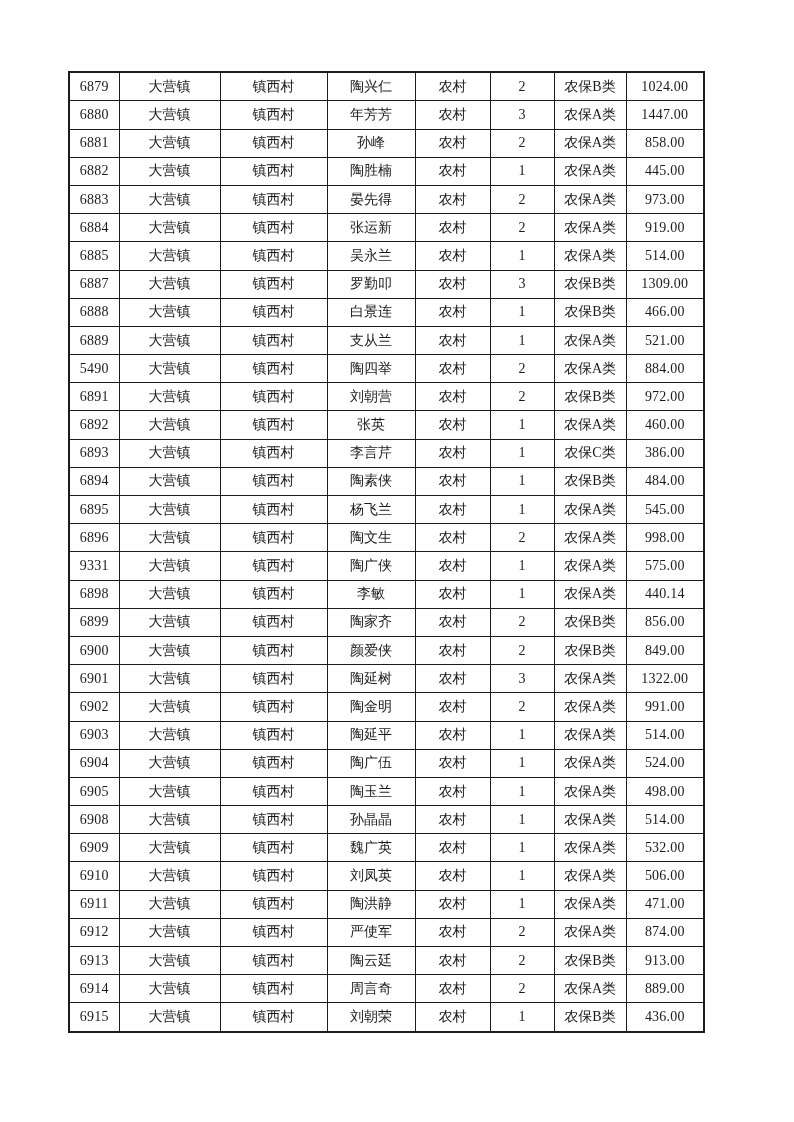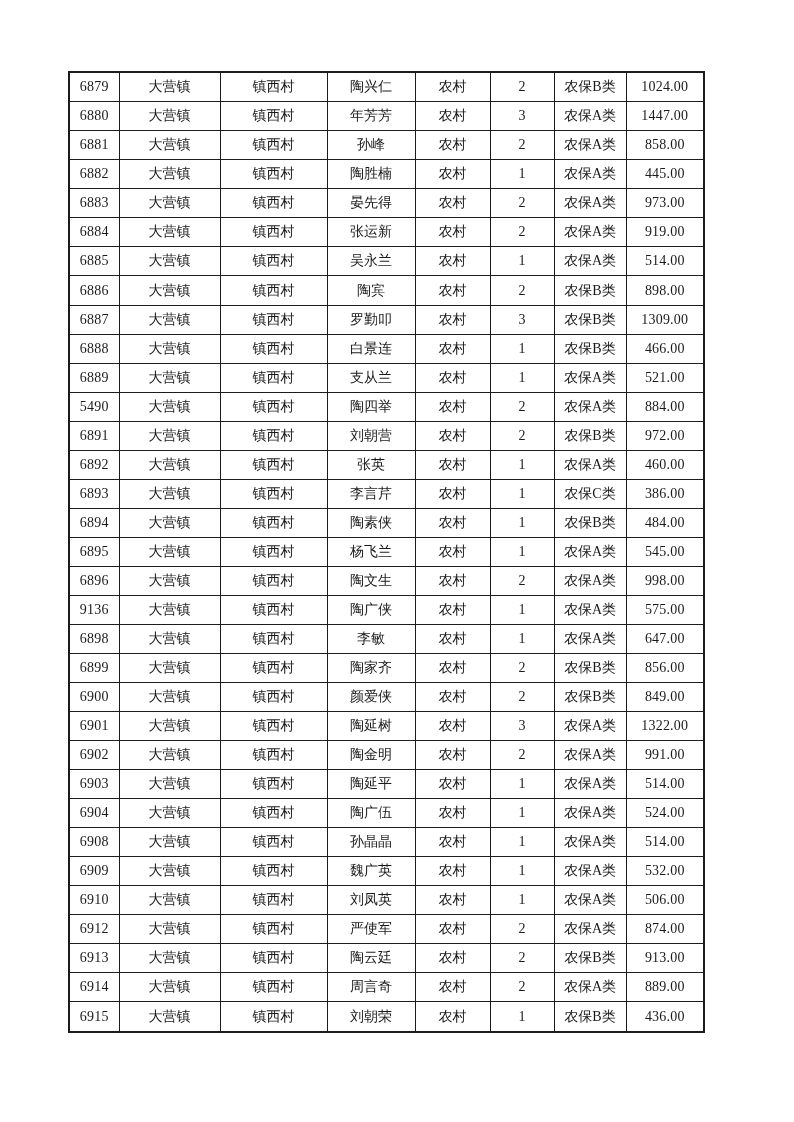--- a/index.html
+++ b/index.html
@@ -134,30 +134,20 @@
           <td class="col-id">6885</td>
           <td class="col-town">大营镇</td>
           <td class="col-village">镇西村</td>
           <td class="col-name">吴永兰</td>
           <td class="col-residence_type">农村</td>
           <td class="col-person_count">1</td>
           <td class="col-insurance_category">农保A类</td>
           <td class="col-amount">514.00</td>
         </tr>
         <tr>
-          <td class="col-id">6886</td>
-          <td class="col-town">大营镇</td>
-          <td class="col-village">镇西村</td>
-          <td class="col-name">陶宾</td>
-          <td class="col-residence_type">农村</td>
-          <td class="col-person_count">2</td>
-          <td class="col-insurance_category">农保B类</td>
-          <td class="col-amount">898.00</td>
-        </tr>
-        <tr>
           <td class="col-id">6887</td>
           <td class="col-town">大营镇</td>
           <td class="col-village">镇西村</td>
           <td class="col-name">罗勤叩</td>
           <td class="col-residence_type">农村</td>
           <td class="col-person_count">3</td>
           <td class="col-insurance_category">农保B类</td>
           <td class="col-amount">1309.00</td>
         </tr>
         <tr>
@@ -244,38 +234,38 @@
           <td class="col-id">6896</td>
           <td class="col-town">大营镇</td>
           <td class="col-village">镇西村</td>
           <td class="col-name">陶文生</td>
           <td class="col-residence_type">农村</td>
           <td class="col-person_count">2</td>
           <td class="col-insurance_category">农保A类</td>
           <td class="col-amount">998.00</td>
         </tr>
         <tr>
-          <td class="col-id">9136</td>
+          <td class="col-id">9331</td>
           <td class="col-town">大营镇</td>
           <td class="col-village">镇西村</td>
           <td class="col-name">陶广侠</td>
           <td class="col-residence_type">农村</td>
           <td class="col-person_count">1</td>
           <td class="col-insurance_category">农保A类</td>
           <td class="col-amount">575.00</td>
         </tr>
         <tr>
           <td class="col-id">6898</td>
           <td class="col-town">大营镇</td>
           <td class="col-village">镇西村</td>
           <td class="col-name">李敏</td>
           <td class="col-residence_type">农村</td>
           <td class="col-person_count">1</td>
           <td class="col-insurance_category">农保A类</td>
-          <td class="col-amount">647.00</td>
+          <td class="col-amount">440.14</td>
         </tr>
         <tr>
           <td class="col-id">6899</td>
           <td class="col-town">大营镇</td>
           <td class="col-village">镇西村</td>
           <td class="col-name">陶家齐</td>
           <td class="col-residence_type">农村</td>
           <td class="col-person_count">2</td>
           <td class="col-insurance_category">农保B类</td>
           <td class="col-amount">856.00</td>
@@ -324,20 +314,30 @@
           <td class="col-id">6904</td>
           <td class="col-town">大营镇</td>
           <td class="col-village">镇西村</td>
           <td class="col-name">陶广伍</td>
           <td class="col-residence_type">农村</td>
           <td class="col-person_count">1</td>
           <td class="col-insurance_category">农保A类</td>
           <td class="col-amount">524.00</td>
         </tr>
         <tr>
+          <td class="col-id">6905</td>
+          <td class="col-town">大营镇</td>
+          <td class="col-village">镇西村</td>
+          <td class="col-name">陶玉兰</td>
+          <td class="col-residence_type">农村</td>
+          <td class="col-person_count">1</td>
+          <td class="col-insurance_category">农保A类</td>
+          <td class="col-amount">498.00</td>
+        </tr>
+        <tr>
           <td class="col-id">6908</td>
           <td class="col-town">大营镇</td>
           <td class="col-village">镇西村</td>
           <td class="col-name">孙晶晶</td>
           <td class="col-residence_type">农村</td>
           <td class="col-person_count">1</td>
           <td class="col-insurance_category">农保A类</td>
           <td class="col-amount">514.00</td>
         </tr>
         <tr>
@@ -352,20 +352,30 @@
         </tr>
         <tr>
           <td class="col-id">6910</td>
           <td class="col-town">大营镇</td>
           <td class="col-village">镇西村</td>
           <td class="col-name">刘凤英</td>
           <td class="col-residence_type">农村</td>
           <td class="col-person_count">1</td>
           <td class="col-insurance_category">农保A类</td>
           <td class="col-amount">506.00</td>
+        </tr>
+        <tr>
+          <td class="col-id">6911</td>
+          <td class="col-town">大营镇</td>
+          <td class="col-village">镇西村</td>
+          <td class="col-name">陶洪静</td>
+          <td class="col-residence_type">农村</td>
+          <td class="col-person_count">1</td>
+          <td class="col-insurance_category">农保A类</td>
+          <td class="col-amount">471.00</td>
         </tr>
         <tr>
           <td class="col-id">6912</td>
           <td class="col-town">大营镇</td>
           <td class="col-village">镇西村</td>
           <td class="col-name">严使军</td>
           <td class="col-residence_type">农村</td>
           <td class="col-person_count">2</td>
           <td class="col-insurance_category">农保A类</td>
           <td class="col-amount">874.00</td>

